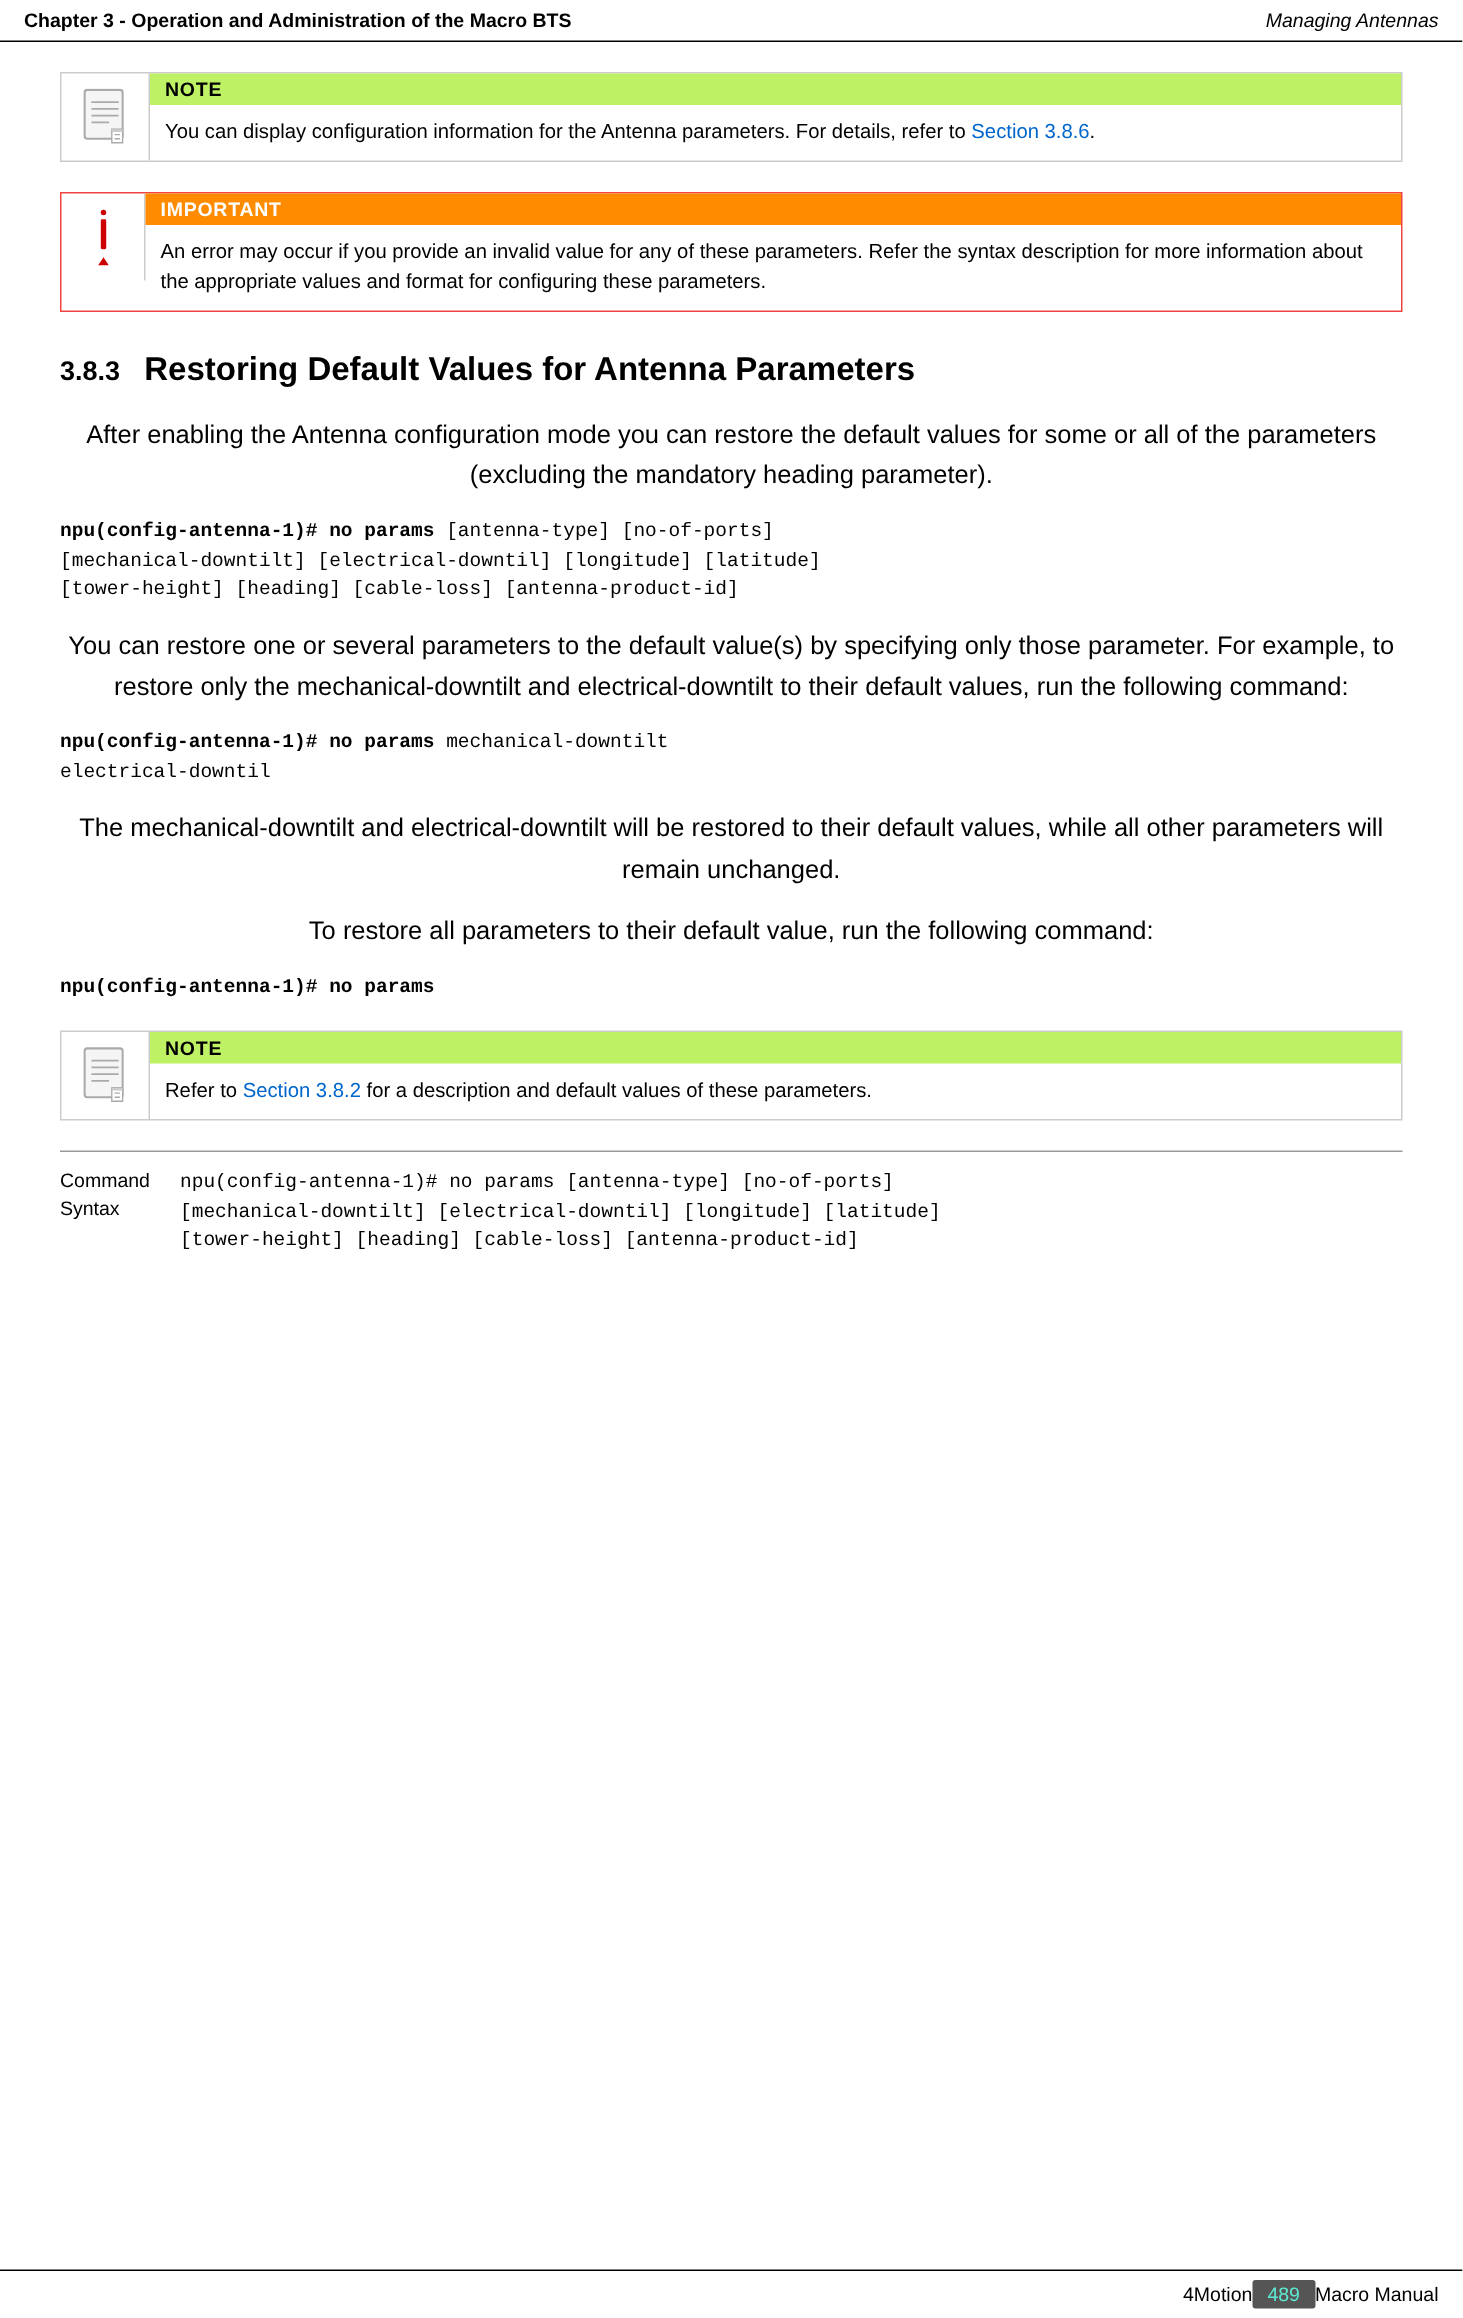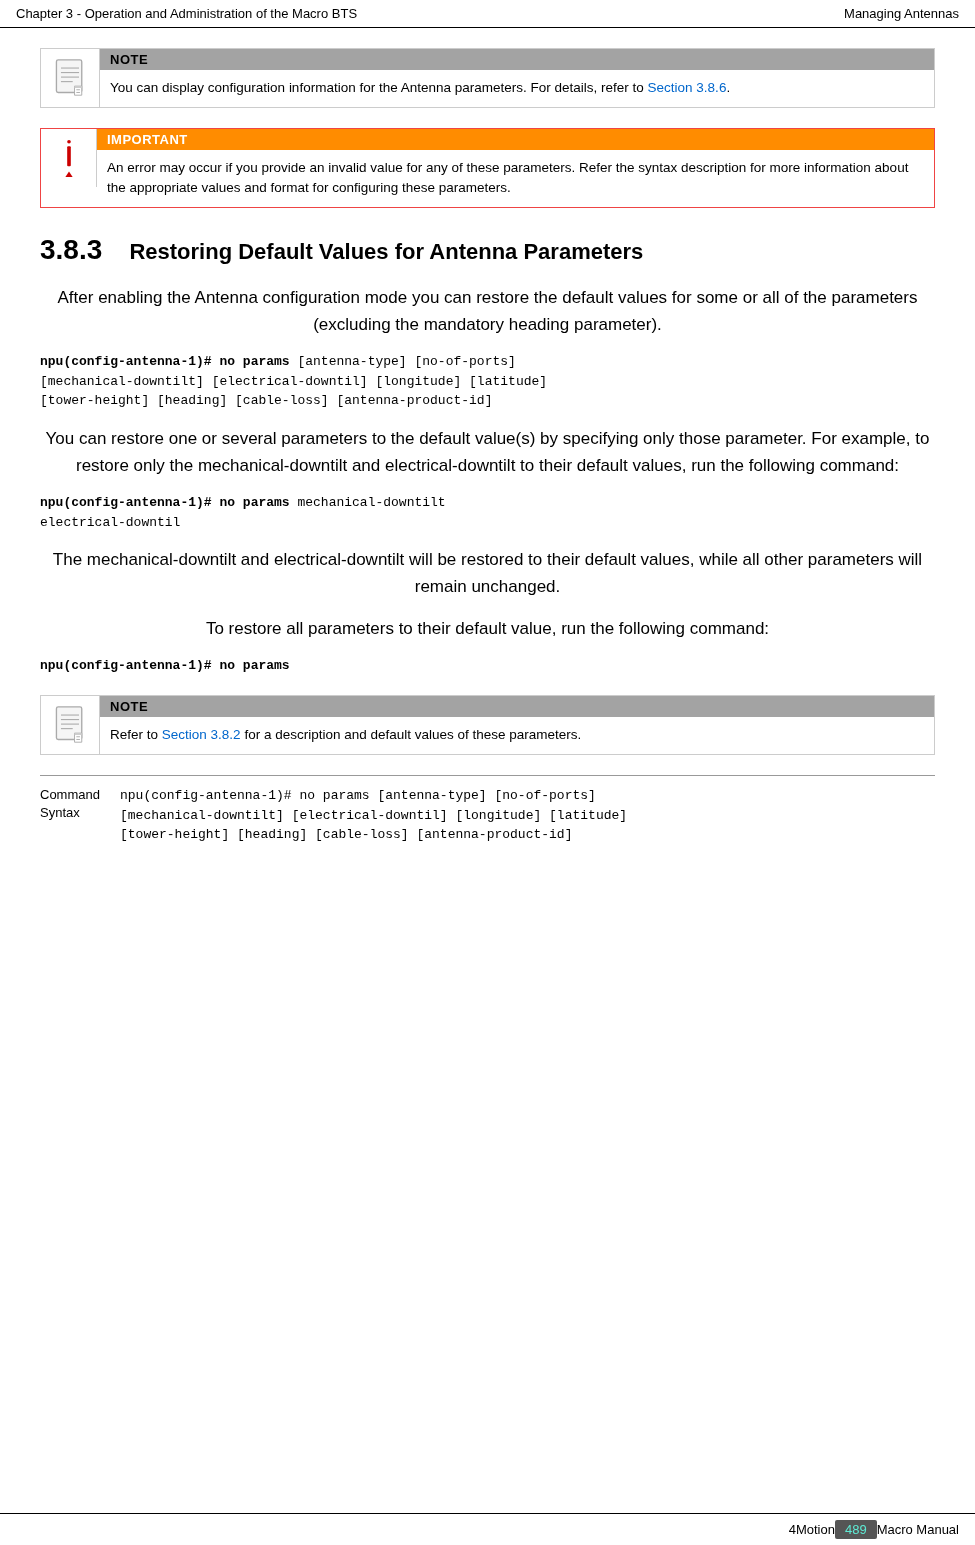--- a/index.html
+++ b/index.html
@@ -15,22 +15,22 @@
 
     
     .page-header {
       display: flex;
       justify-content: space-between;
       align-items: center;
       border-bottom: 1px solid #000;
       padding: 6px 16px;
       font-size: 13px;
     }
-    .page-header .left { font-weight: normal; }
-    .page-header .right { font-weight: normal; }
+    .page-header .left { font-weight: bold; }
+    .page-header .right { font-weight: normal; font-style: italic; }
 
     
     .content {
       padding: 20px 40px 80px 40px;
     }
 
     
     .note-box {
       display: flex;
       align-items: flex-start;
@@ -43,21 +43,21 @@
       border-right: 1px solid #ccc;
       display: flex;
       align-items: center;
       justify-content: center;
       min-width: 56px;
     }
     .note-content {
       flex: 1;
     }
     .note-header {
-      background: #a3a3a3;
+      background: #bef264;
       padding: 3px 10px;
       font-weight: bold;
       font-size: 13px;
       letter-spacing: 0.5px;
     }
     .note-body {
       padding: 8px 10px;
       font-size: 13.5px;
       line-height: 1.5;
     }
@@ -95,23 +95,23 @@
     
     .section-heading {
       font-size: 22px;
       font-weight: bold;
       color: #000;
       margin-bottom: 16px;
       line-height: 1.3;
       font-family: Arial, sans-serif;
     }
     .section-number {
-      font-size: 28px;
-      font-weight: bold;
-      margin-right: 21px;
+      font-size: 18px;
+      font-weight: bold;
+      margin-right: 10px;
     }
 
     
     .body-text {
       font-size: 17px;
       line-height: 1.6;
       margin-bottom: 14px;
       text-align: center;
     }
 

